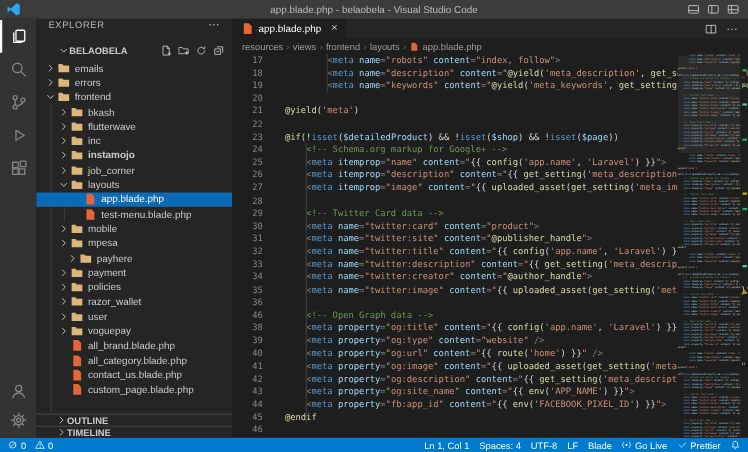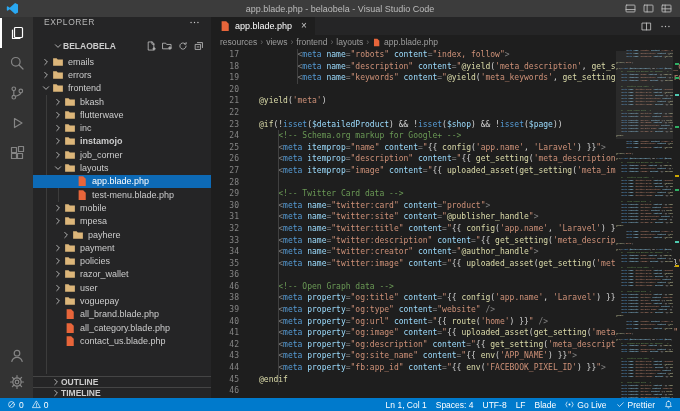--- a/index.html
+++ b/index.html
@@ -492,20 +492,29 @@
             <span>all_category.blade.php</span>
           </div>
           <div class="tree-row" style="padding-left: 20px;">
             <span class="chev"></span>
             <span class="ticon" style="color: rgb(232, 101, 58);">
               <svg viewBox="0 0 16 16" fill="none" stroke="currentColor" stroke-width="1.2" stroke-linecap="round" stroke-linejoin="round">
                 <path d="M3.5 1.5h6L13 5v9.5h-9.5z" fill="currentColor" stroke="none"></path>
               </svg>
             </span>
             <span>contact_us.blade.php</span>
+          </div>
+          <div class="tree-row" style="padding-left: 20px;">
+            <span class="chev"></span>
+            <span class="ticon" style="color: rgb(232, 101, 58);">
+              <svg viewBox="0 0 16 16" fill="none" stroke="currentColor" stroke-width="1.2" stroke-linecap="round" stroke-linejoin="round">
+                <path d="M3.5 1.5h6L13 5v9.5h-9.5z" fill="currentColor" stroke="none"></path>
+              </svg>
+            </span>
+            <span>custom_page.blade.php</span>
           </div>
         </div>
       <div>
           <div class="sb-panel">
             <span class="chev">
               <svg viewBox="0 0 16 16" fill="none" stroke="currentColor" stroke-width="1.2" stroke-linecap="round" stroke-linejoin="round">
                 <path d="M6 3.8l4.2 4.2L6 12.2" stroke-width="1.4"></path>
               </svg>
             </span>
             <span>OUTLINE</span>

